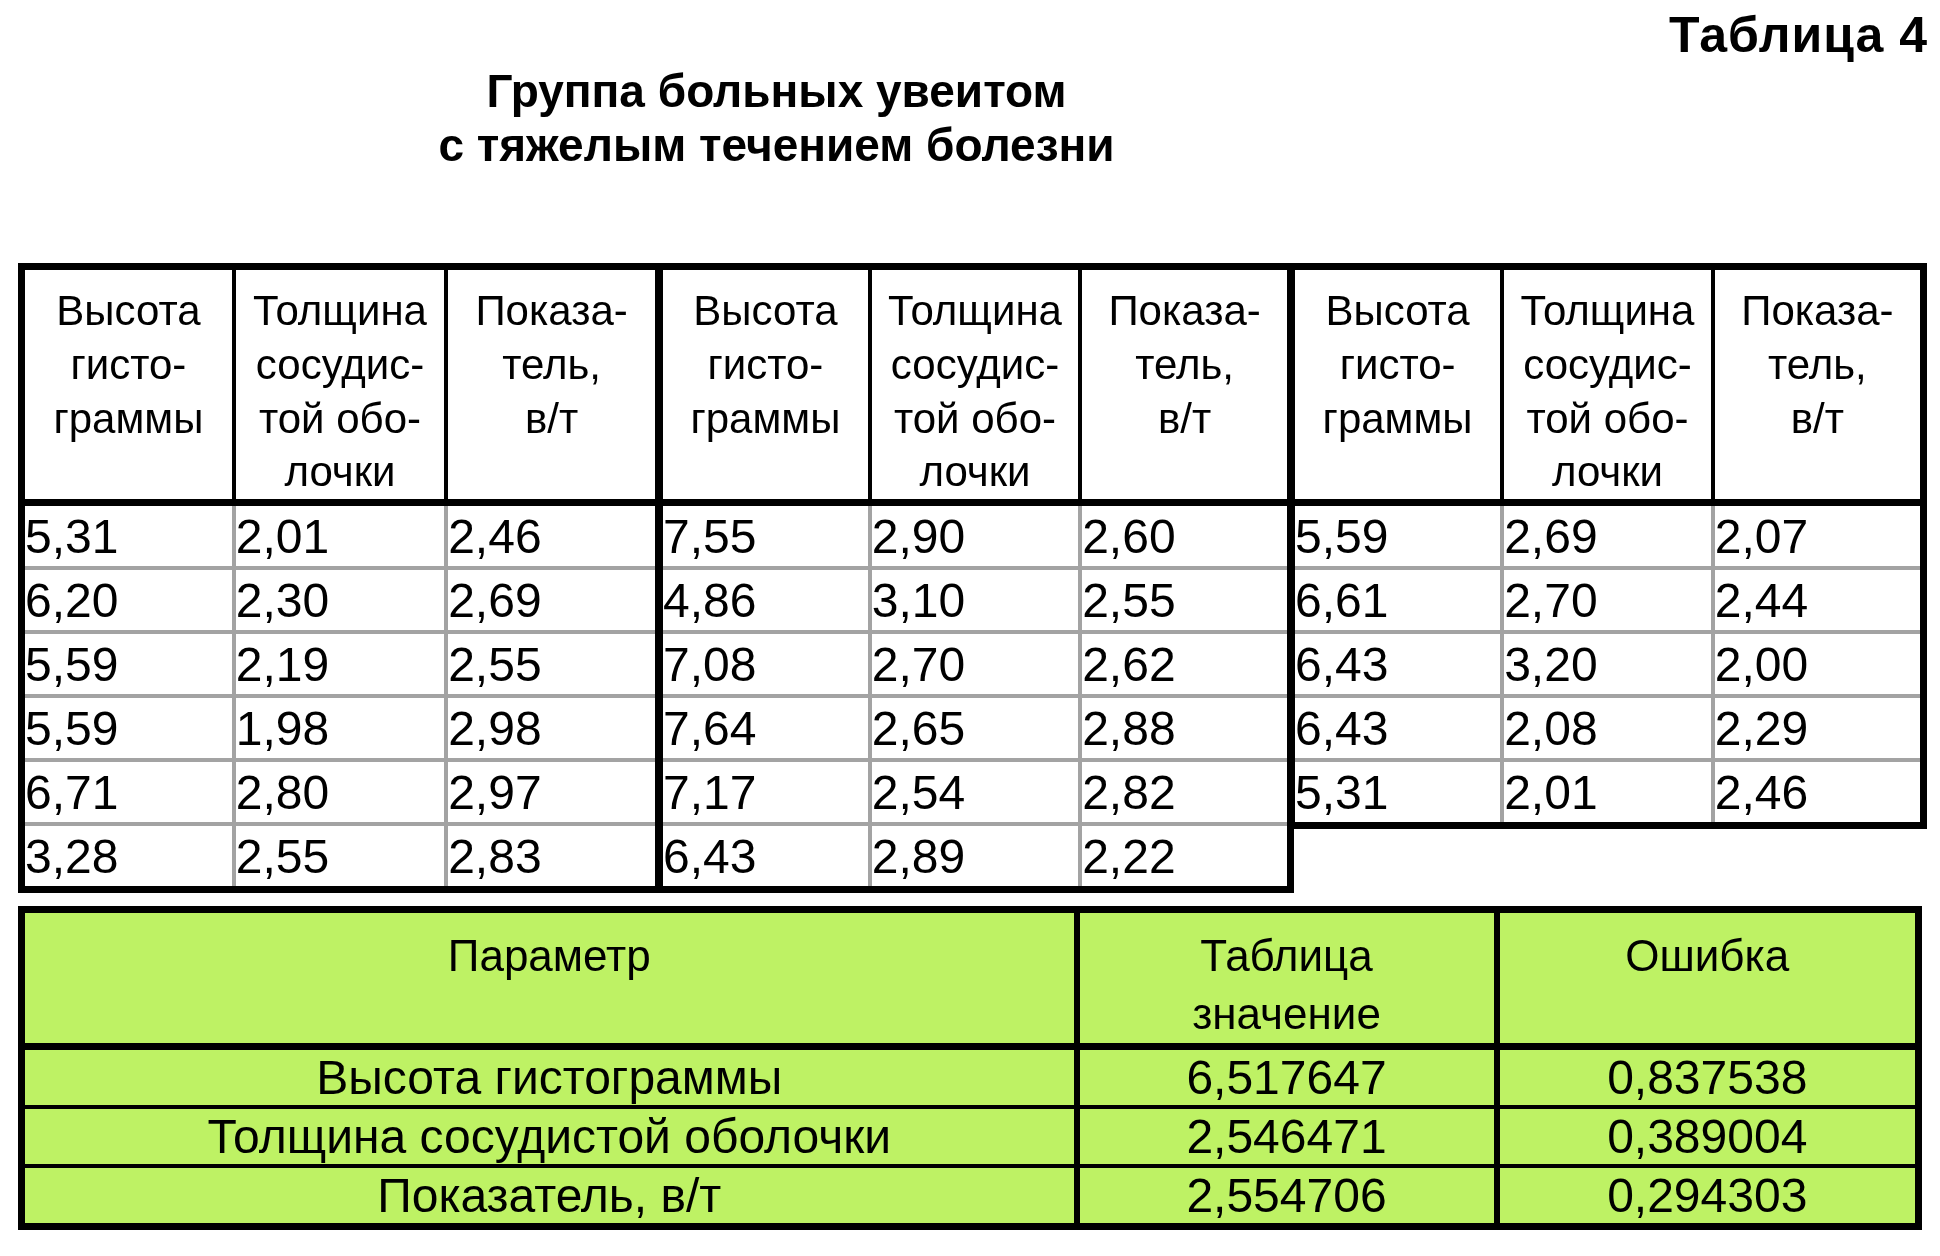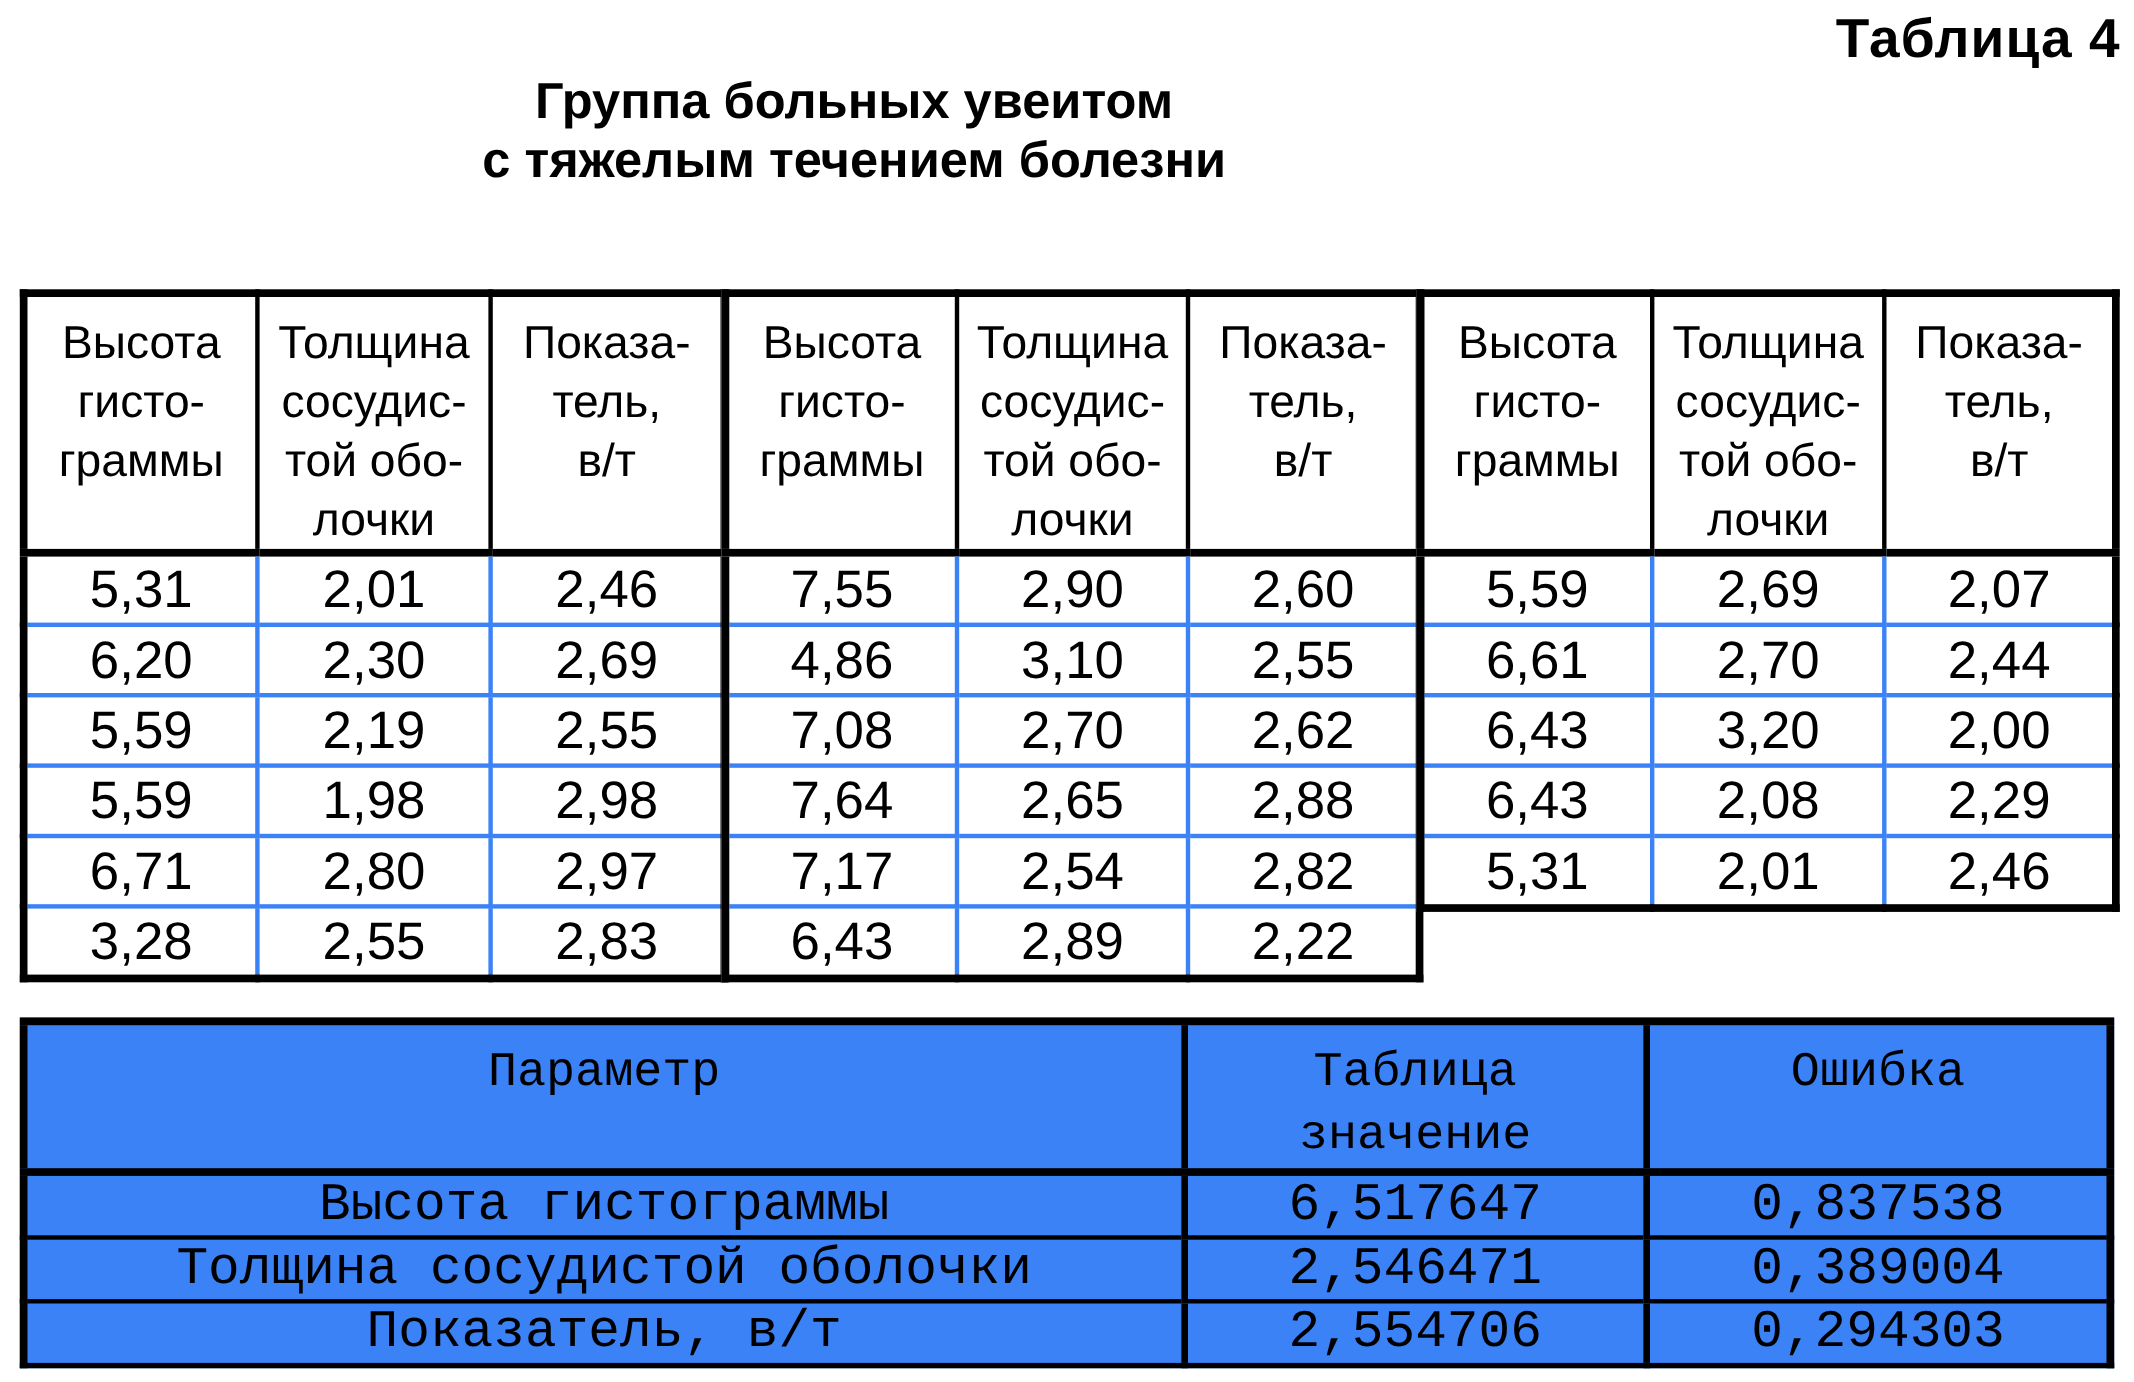--- a/index.html
+++ b/index.html
@@ -46,39 +46,38 @@
     border-bottom: 7px solid #000;
     height: 190px;
     vertical-align: top;
     padding: 14px 4px 0 4px;
     font-size: 42px;
     font-weight: 400;
     line-height: 1.28;
     white-space: pre-line;
   }
   table.grp td {
-    border: 4px solid #3b82f6;
+    border: 4px solid #a3a3a3;
     height: 60px;
-    text-align: center;
+    text-align: left;
     vertical-align: middle;
     font-size: 48px;
     font-weight: 400;
     padding: 0;
   }
   
   #summary {
     position: absolute;
     left: 18px;
-    top: 925px;
+    top: 906px;
     width: 1897px;
     border-collapse: collapse;
     table-layout: fixed;
     border: 7px solid #000;
-    background: #3b82f6;
-    font-family: Liberation Mono, monospace;
+    background: #bef264;
   }
   #summary th {
     border-left: 6px solid #000;
     border-right: 6px solid #000;
     border-top: 7px solid #000;
     border-bottom: 7px solid #000;
     height: 110px;
     vertical-align: top;
     padding: 14px 4px 0 4px;
     text-align: center;

